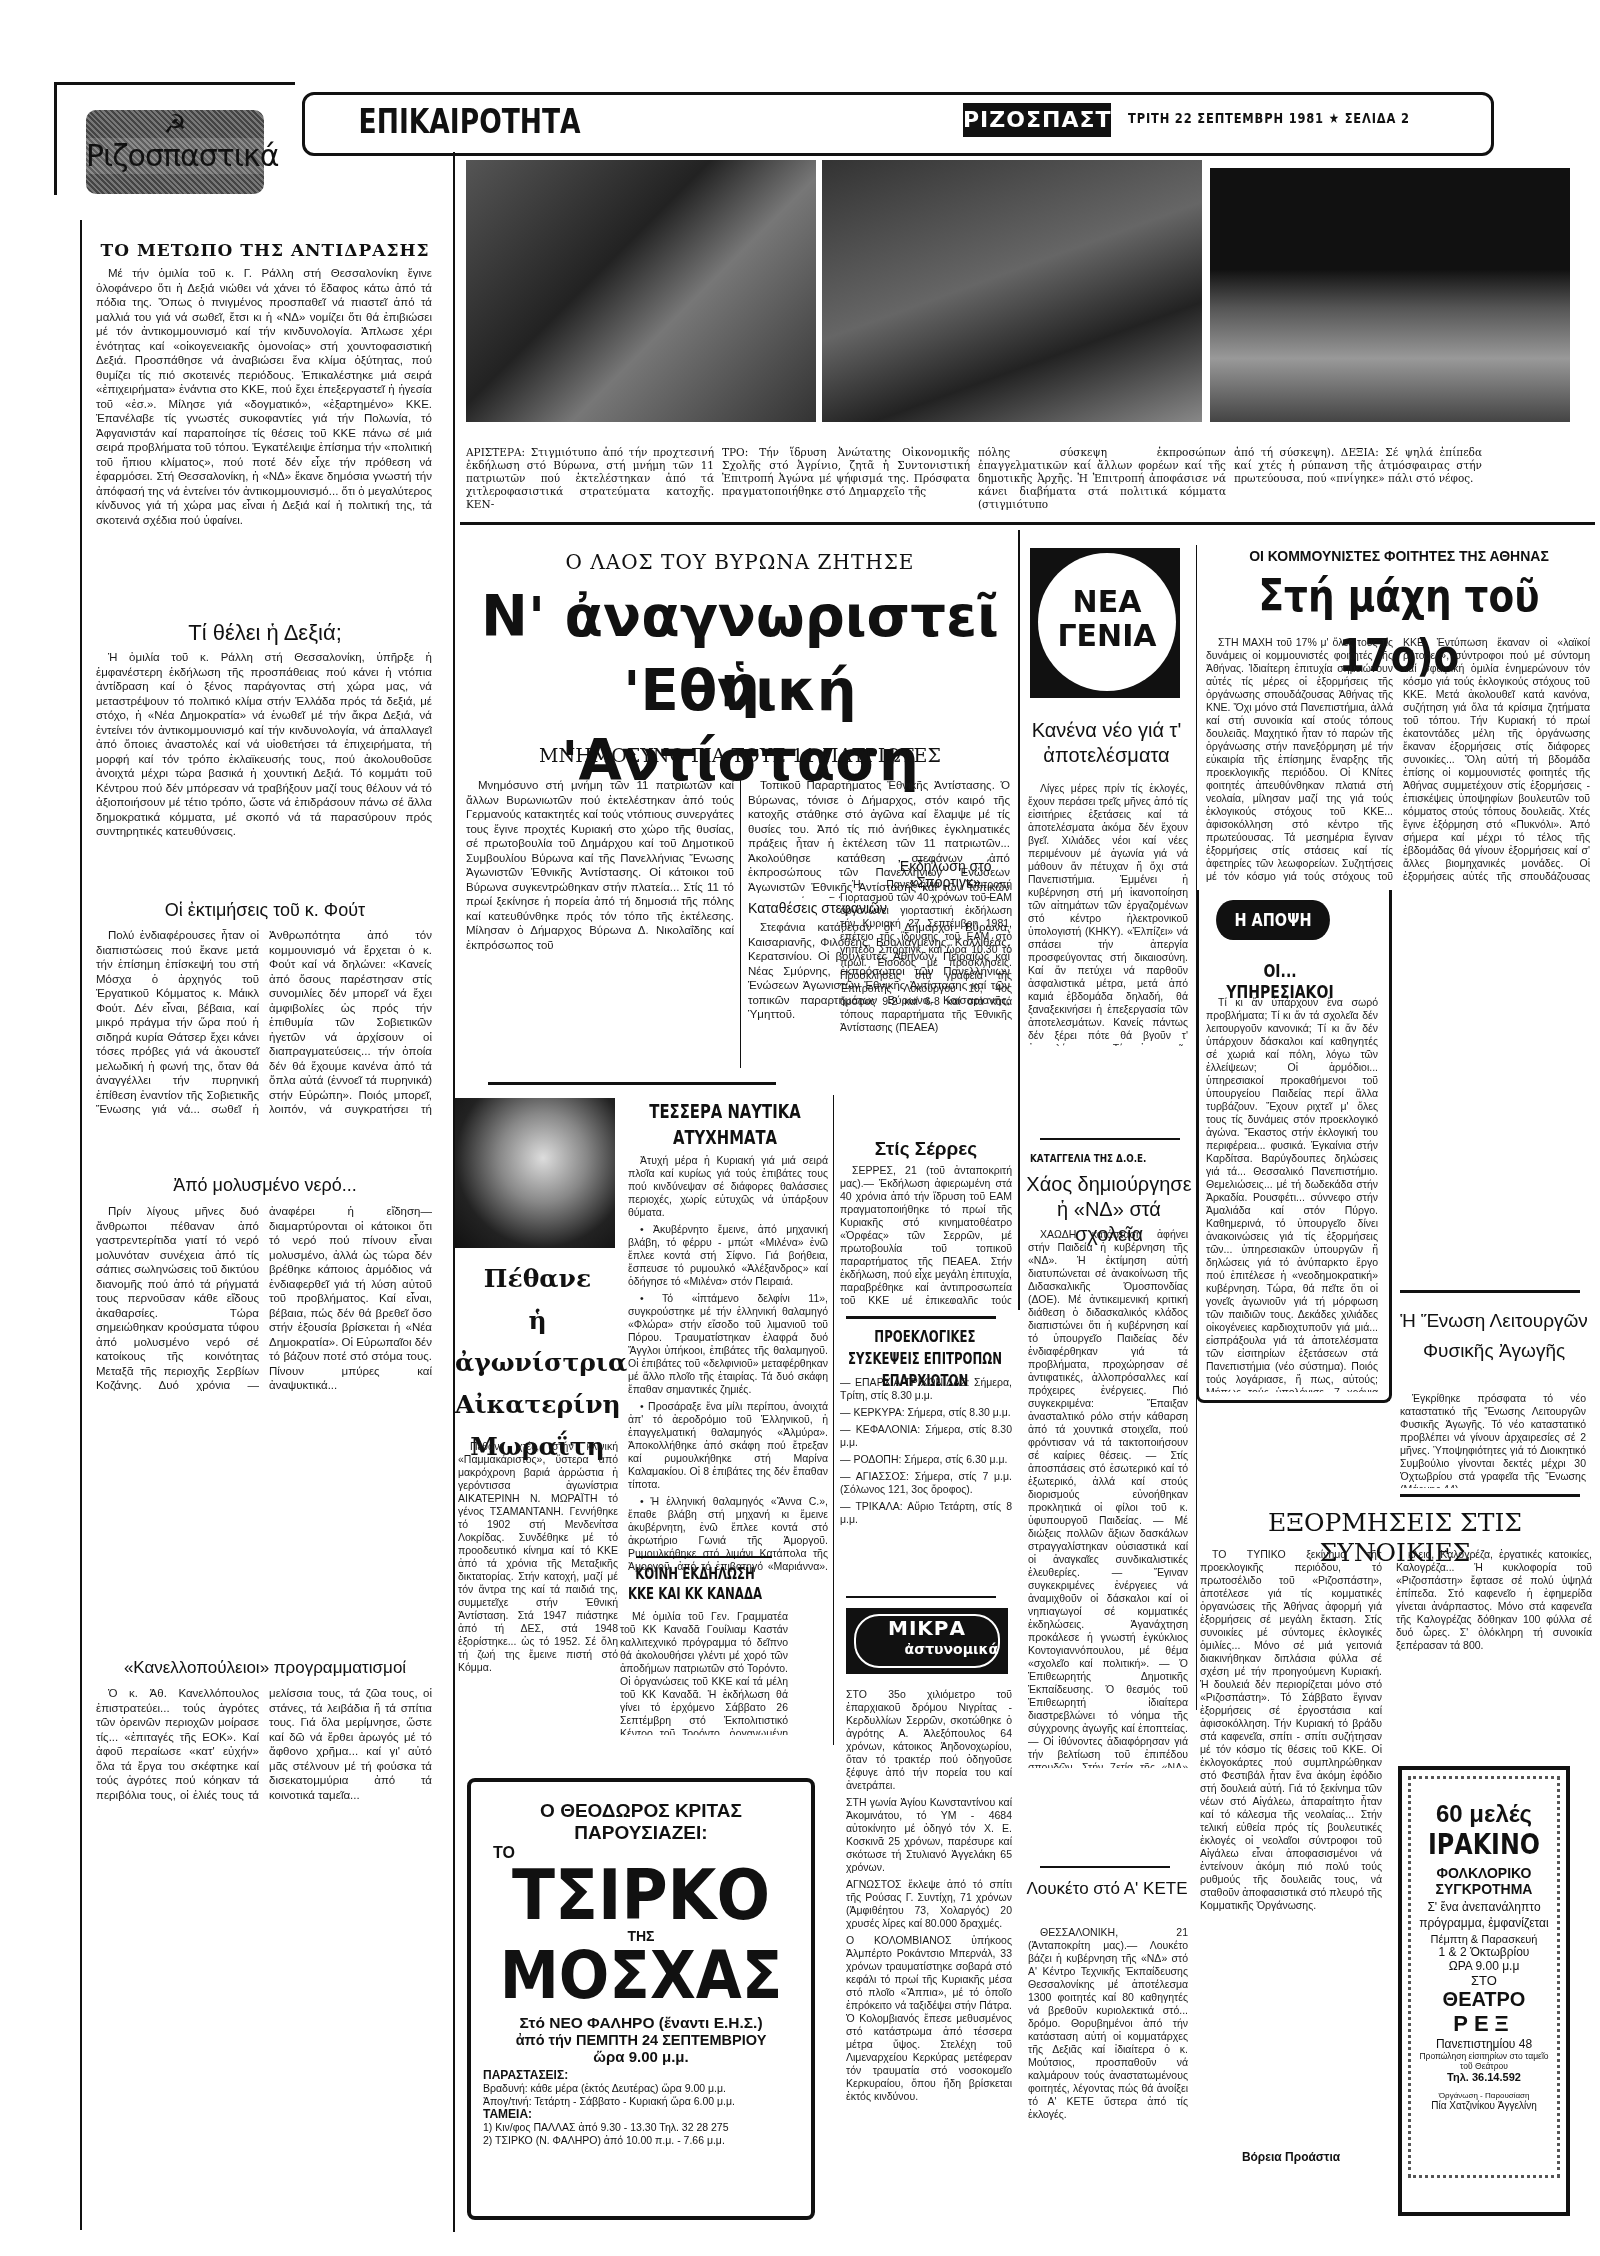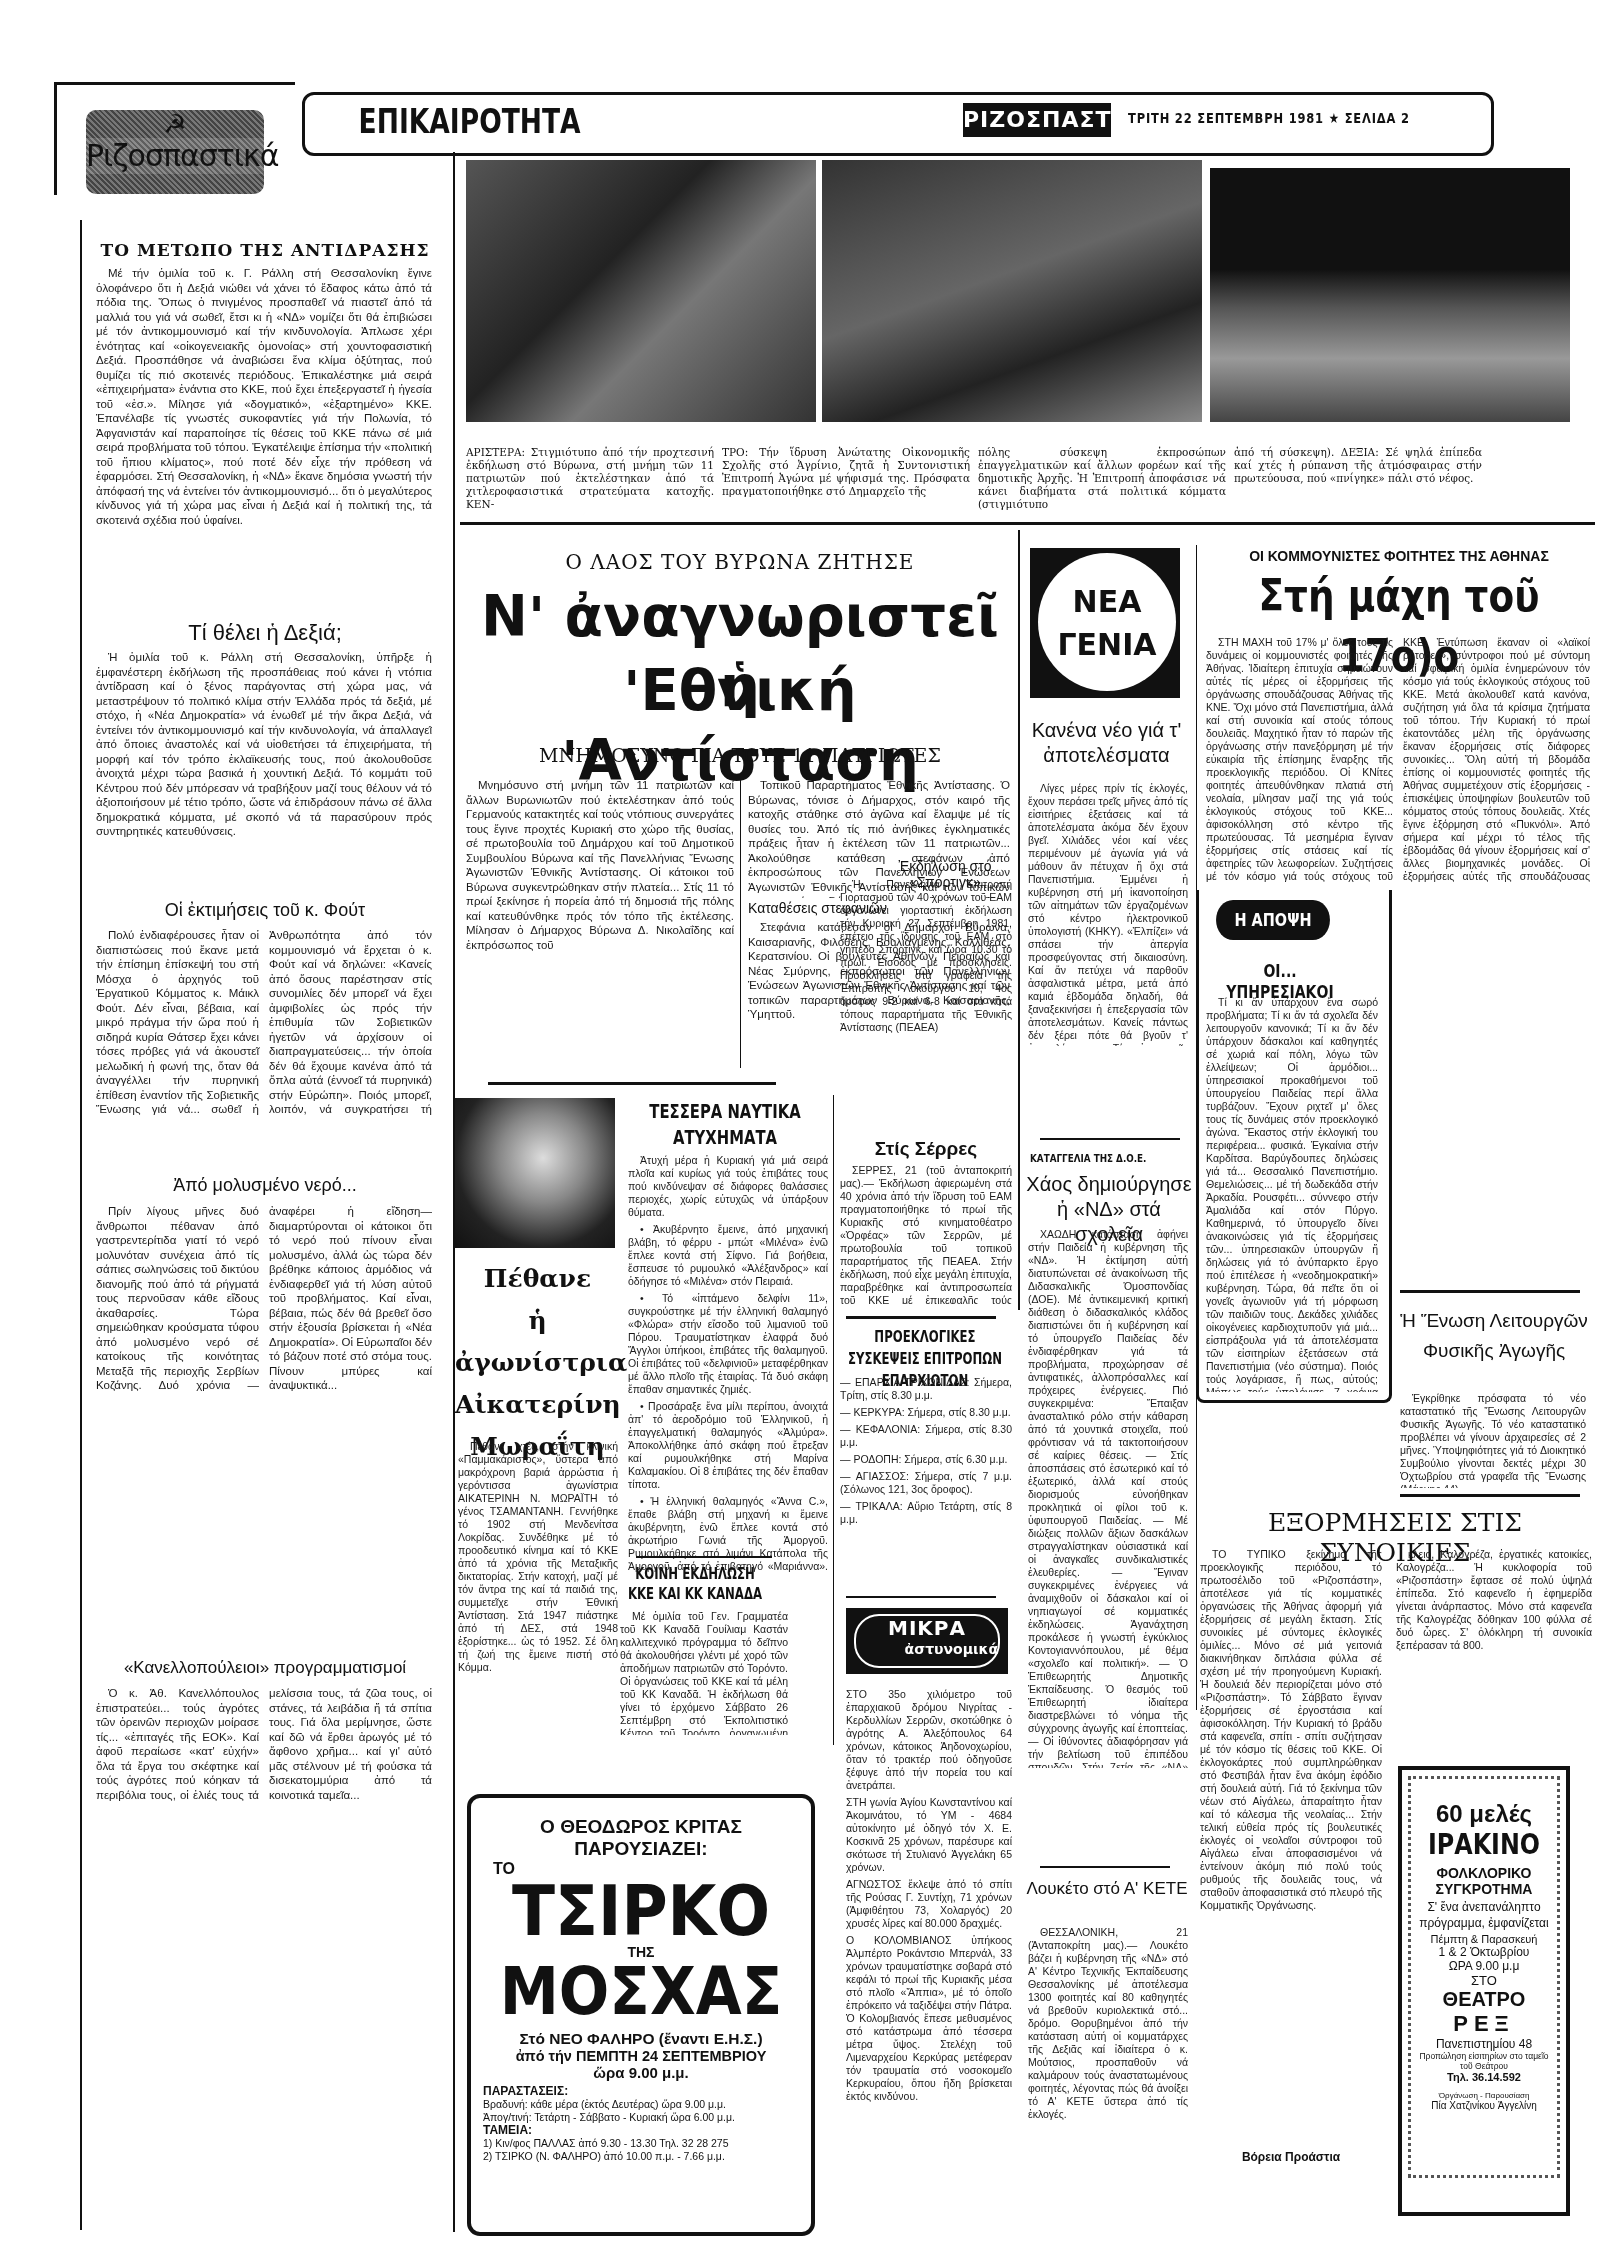--- a/index.html
+++ b/index.html
@@ -8,21 +8,21 @@
   .col{position:absolute;font-family:"Liberation Sans",sans-serif;font-size:11.5px;line-height:14.5px;text-align:justify;overflow:hidden;color:#1a1a1a;}
   .col p{margin:0 0 4px 0;text-indent:12px;}
   .vline{position:absolute;width:2px;background:#111;}
   .hline{position:absolute;height:3px;background:#111;}
   .h-serif{font-family:"DejaVu Serif",serif;font-weight:bold;text-align:center;}
   .h-sans{font-family:"Liberation Sans",sans-serif;text-align:center;}
   .h-cond{font-family:"DejaVu Sans",sans-serif;font-weight:bold;text-align:center;transform:scaleX(0.78);transform-origin:center;}
   .photo{position:absolute;background:linear-gradient(135deg,#555 0%,#222 40%,#777 60%,#333 100%);}
   .caption{position:absolute;font-family:"DejaVu Serif",serif;font-size:10.5px;line-height:13px;text-align:justify;}
   .box{position:absolute;border:3px solid #111;}
-  .ad{position:absolute;border:4px solid #111;border-radius:13px;font-family:"Liberation Sans",sans-serif;text-align:center;margin-top:16px;}
+  .ad{position:absolute;border:4px solid #111;border-radius:8px;font-family:"Liberation Sans",sans-serif;text-align:center;}
 </style>
 </head>
 <body>
 
 <div class="abs" style="left:54px;top:82px;width:238px;height:110px;border-left:3px solid #111;border-top:3px solid #111;"></div>
 <div class="abs" style="left:86px;top:110px;width:178px;height:84px;background:repeating-linear-gradient(45deg,#444 0 2px,#777 2px 4px);border-radius:10px;text-align:center;">
   <span style="display:block;color:#111;font-size:26px;line-height:28px;">☭</span>
   <span style="display:block;font-family:'DejaVu Sans',sans-serif;font-size:30px;color:#111;line-height:36px;letter-spacing:-1px;background:rgba(255,255,255,0.15);">Ριζοσπαστικά</span>
 </div>
 
@@ -87,21 +87,21 @@
   </div>
 
 <div class="vline" style="left:740px;top:778px;height:290px;width:1px;"></div>
 <div class="vline" style="left:1018px;top:530px;height:780px;"></div>
 
 <div class="abs h-sans" style="left:870px;top:858px;width:150px;font-size:14px;">Ἐκδήλωση στό «Σπόρτιγκ»</div>
 
 <div class="abs" style="left:1030px;top:548px;width:150px;height:150px;background:#111;">
   <div style="position:absolute;left:8px;top:5px;width:138px;height:138px;border-radius:50%;background:#fff;text-align:center;font-family:'DejaVu Sans',sans-serif;font-weight:bold;font-size:30px;line-height:34px;padding-top:32px;box-sizing:border-box;">
     <span style="display:block;">ΝΕΑ</span>
-    <span style="display:block;margin-top:9px;">ΓΕΝΙΑ</span>
+    <span style="display:block;">ΓΕΝΙΑ</span>
   </div>
 </div>
 <div class="abs h-sans" style="left:1024px;top:718px;width:165px;font-size:20px;line-height:25px;">Κανένα νέο γιά τ' ἀποτελέσματα</div>
 <div class="col" style="left:1028px;top:782px;width:160px;height:264px;font-size:10.5px;line-height:13px;">
     <p>Λίγες μέρες πρίν τίς ἐκλογές, ἔχουν περάσει τρεῖς μῆνες ἀπό τίς εἰσιτήριες ἐξετάσεις καί τά ἀποτελέσματα ἀκόμα δέν ἔχουν βγεῖ. Χιλιάδες νέοι καί νέες περιμένουν μέ ἀγωνία γιά νά μάθουν ἄν πέτυχαν ἤ ὄχι στά Πανεπιστήμια. Ἐμμένει ἡ κυβέρνηση στή μή ἱκανοποίηση τῶν αἰτημάτων τῶν ἐργαζομένων στό κέντρο ἠλεκτρονικοῦ ὑπολογιστή (ΚΗΚΥ). «Ἐλπίζει» νά σπάσει τήν ἀπεργία προσφεύγοντας στή δικαιοσύνη. Καί ἄν πετύχει νά παρθοῦν ἀσφαλιστικά μέτρα, μετά ἀπό καμιά ἑβδομάδα δηλαδή, θά ξαναξεκινήσει ἡ ἐπεξεργασία τῶν ἀποτελεσμάτων. Κανείς πάντως δέν ξέρει πότε θά βγοῦν τ' ἀποτελέσματα. Τό ὑπουργεῖο Παιδείας σιωπᾶ. Δέν μπαίνει στόν κόπο νά ἐνημερώσει τούς ἐνδιαφερόμενους. Ναυάγησε καί ἡ μεταφορά τῶν μισοτελειωμένων ἀποτελεσμάτων σ' ἄλλον ὑπολογιστή καί γιατί οἱ ἐργαζόμενοι δέν τά δίνουν καί γιατί ἡ μεταφορά τους ἐγκυμονεῖ κινδύνους γιά ἀλλοιώσεις καί φθορές. Τί κάνει γιά ὅλα αὐτά ἡ «ΝΔ»; Μά φυσικά προεκλογικές ἐξορμήσεις. Δέν πρέπει νά πληρώσει γιά τήν ἐγκληματική της αὐτή πολιτική;</p>
   </div>
 
 <div class="vline" style="left:1196px;top:545px;height:1165px;width:1px;"></div>
 
 <div class="abs" style="left:1200px;top:548px;width:398px;text-align:center;font-family:'Liberation Sans',sans-serif;font-weight:bold;font-size:14px;">ΟΙ ΚΟΜΜΟΥΝΙΣΤΕΣ ΦΟΙΤΗΤΕΣ ΤΗΣ ΑΘΗΝΑΣ</div>

